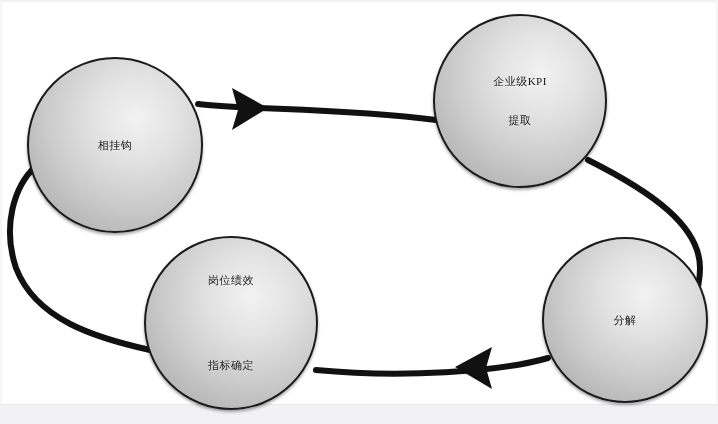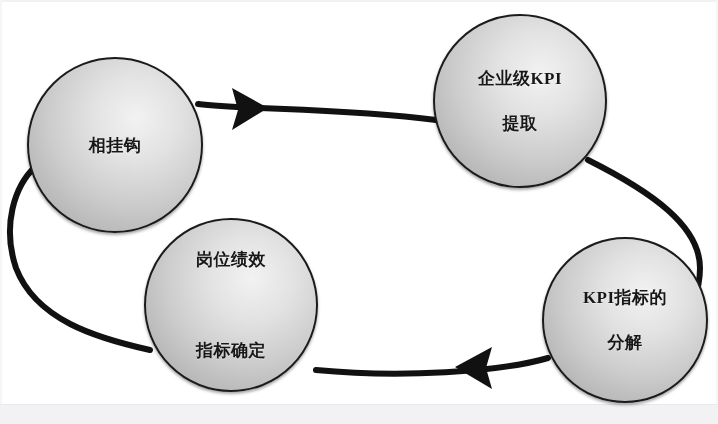--- a/index.html
+++ b/index.html
@@ -58,22 +58,22 @@
         #e2e2e2 22%,
         #cccccc 44%,
         #b4b4b4 64%,
         #9a9a9a 82%,
         #868686 100%);
     box-shadow: 0 2px 3px rgba(0,0,0,0.35);
     z-index: 3;
   }
   .node .line {
     color: #171717;
-    font-weight: 700;
-    font-size: 17px;
+    font-weight: 400;
+    font-size: 11px;
     letter-spacing: 0.5px;
     line-height: 1;
     white-space: nowrap;
     text-shadow: 0 1px 0 rgba(255,255,255,0.42);
   }
   .node .line.first { margin-bottom: 28px; }
 </style>
 </head>
 <body>
 
@@ -101,23 +101,22 @@
   <div class="node" style="left:27px; top:57px; width:176px; height:176px;">
     <span class="line">相挂钩</span>
   </div>
 
   <div class="node" style="left:433px; top:14px; width:174px; height:174px;">
     <span class="line first">企业级KPI</span>
     <span class="line">提取</span>
   </div>
 
   <div class="node" style="left:542px; top:237px; width:166px; height:166px;">
-    <span class="line first">KPI指标的</span>
     <span class="line">分解</span>
   </div>
 
-  <div class="node" style="left:144px; top:218px; width:174px; height:174px;gap:46px;">
+  <div class="node" style="left:144px; top:236px; width:174px; height:174px;gap:46px;">
     <span class="line first">岗位绩效</span>
     <span class="line">指标确定</span>
   </div>
 
   <div class="frame-bottom-band"></div>
 </div>
 
 </body></html>

